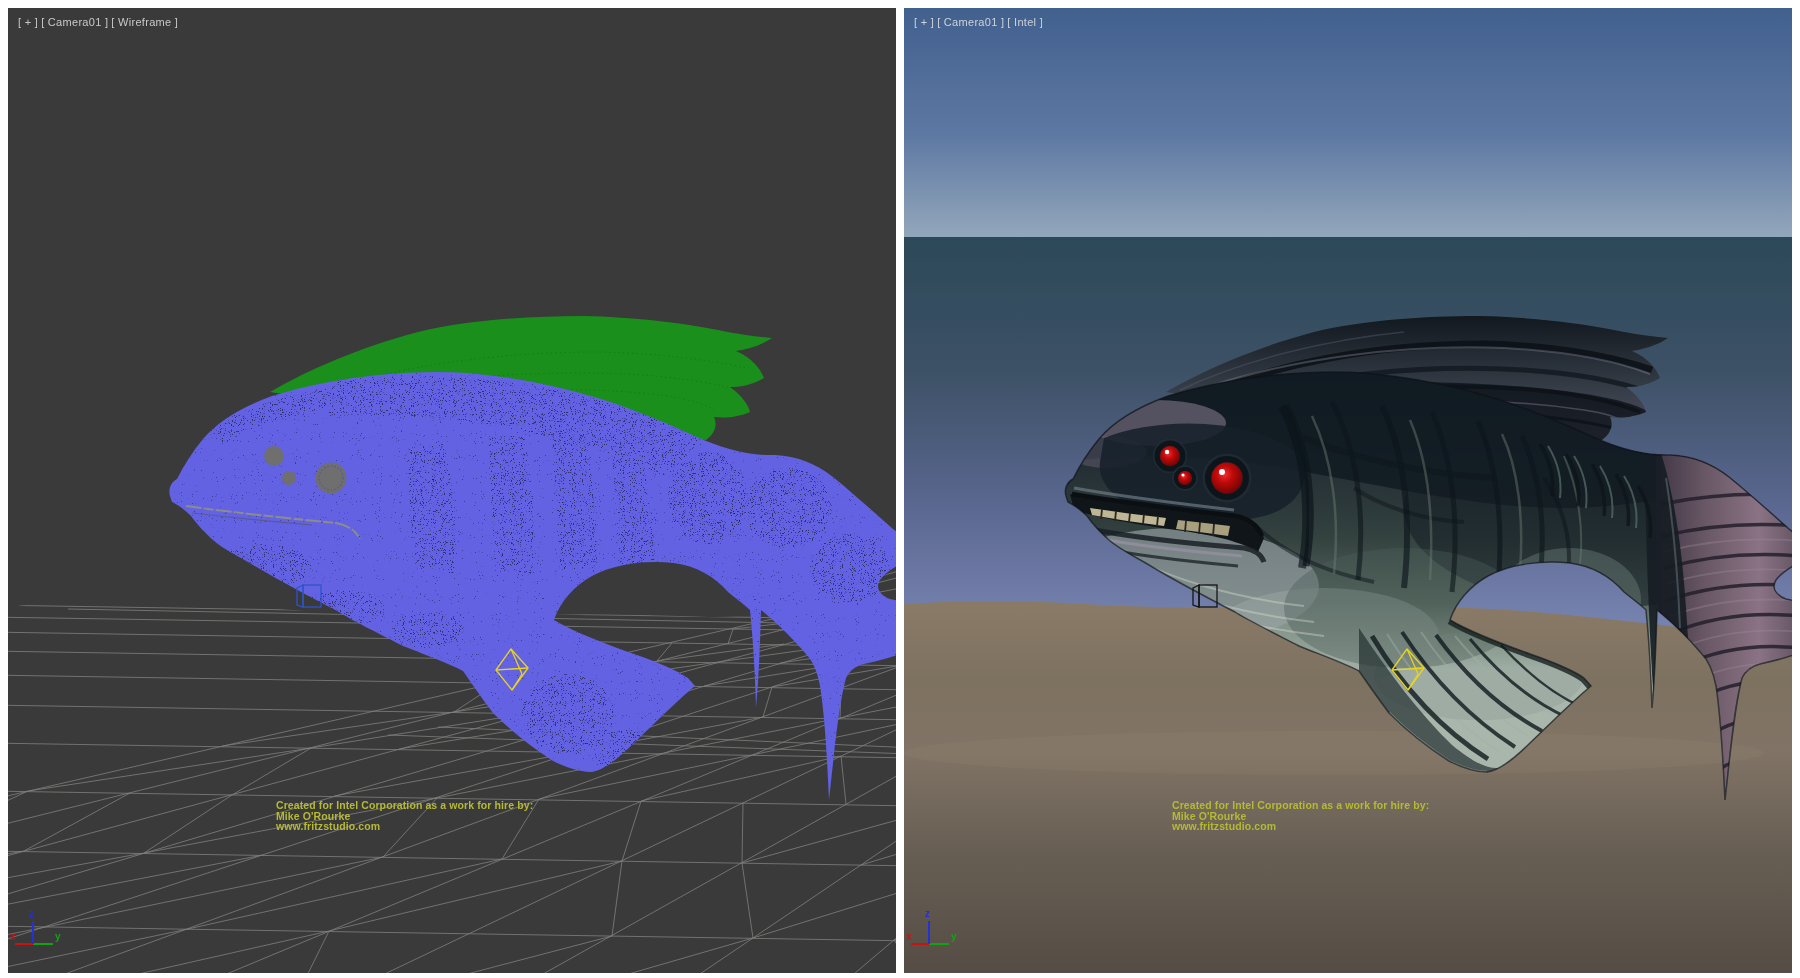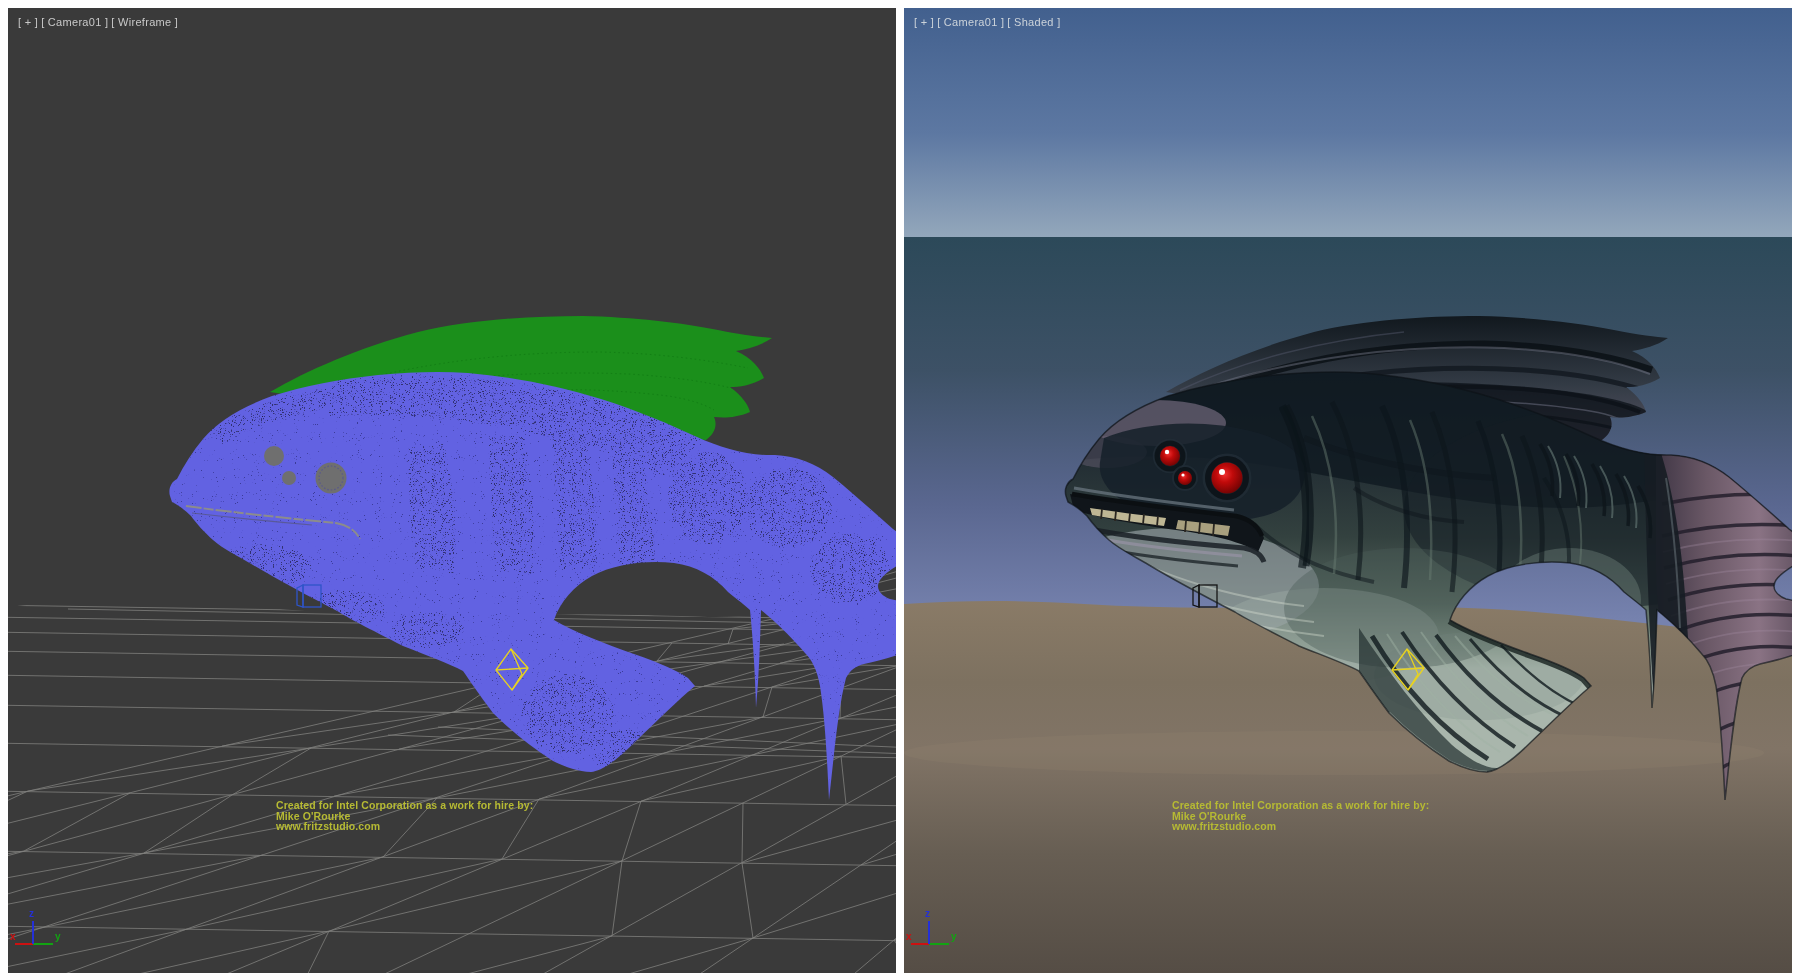--- a/index.html
+++ b/index.html
@@ -342,17 +342,17 @@
         </g>
         <use href="#p-body" fill="none" stroke="#0c1116" stroke-width="1.5" opacity=".65"></use>
       </g>
 
       <use href="#g-box" style="color:#141414"></use>
       <use href="#g-diamond" style="color:#e8d31f"></use>
       <use href="#g-watermark"></use>
       <use href="#g-axis"></use>
     </svg>
     <div class="vplabel">
-      <span>[ + ]</span><span>[ Camera01 ]</span><span>[ Shaded ]</span>
+      <span>[ + ]</span><span>[ Camera01 ]</span><span>[ Intel ]</span>
     </div>
   </section>
 
 </div>
 
 </body></html>

